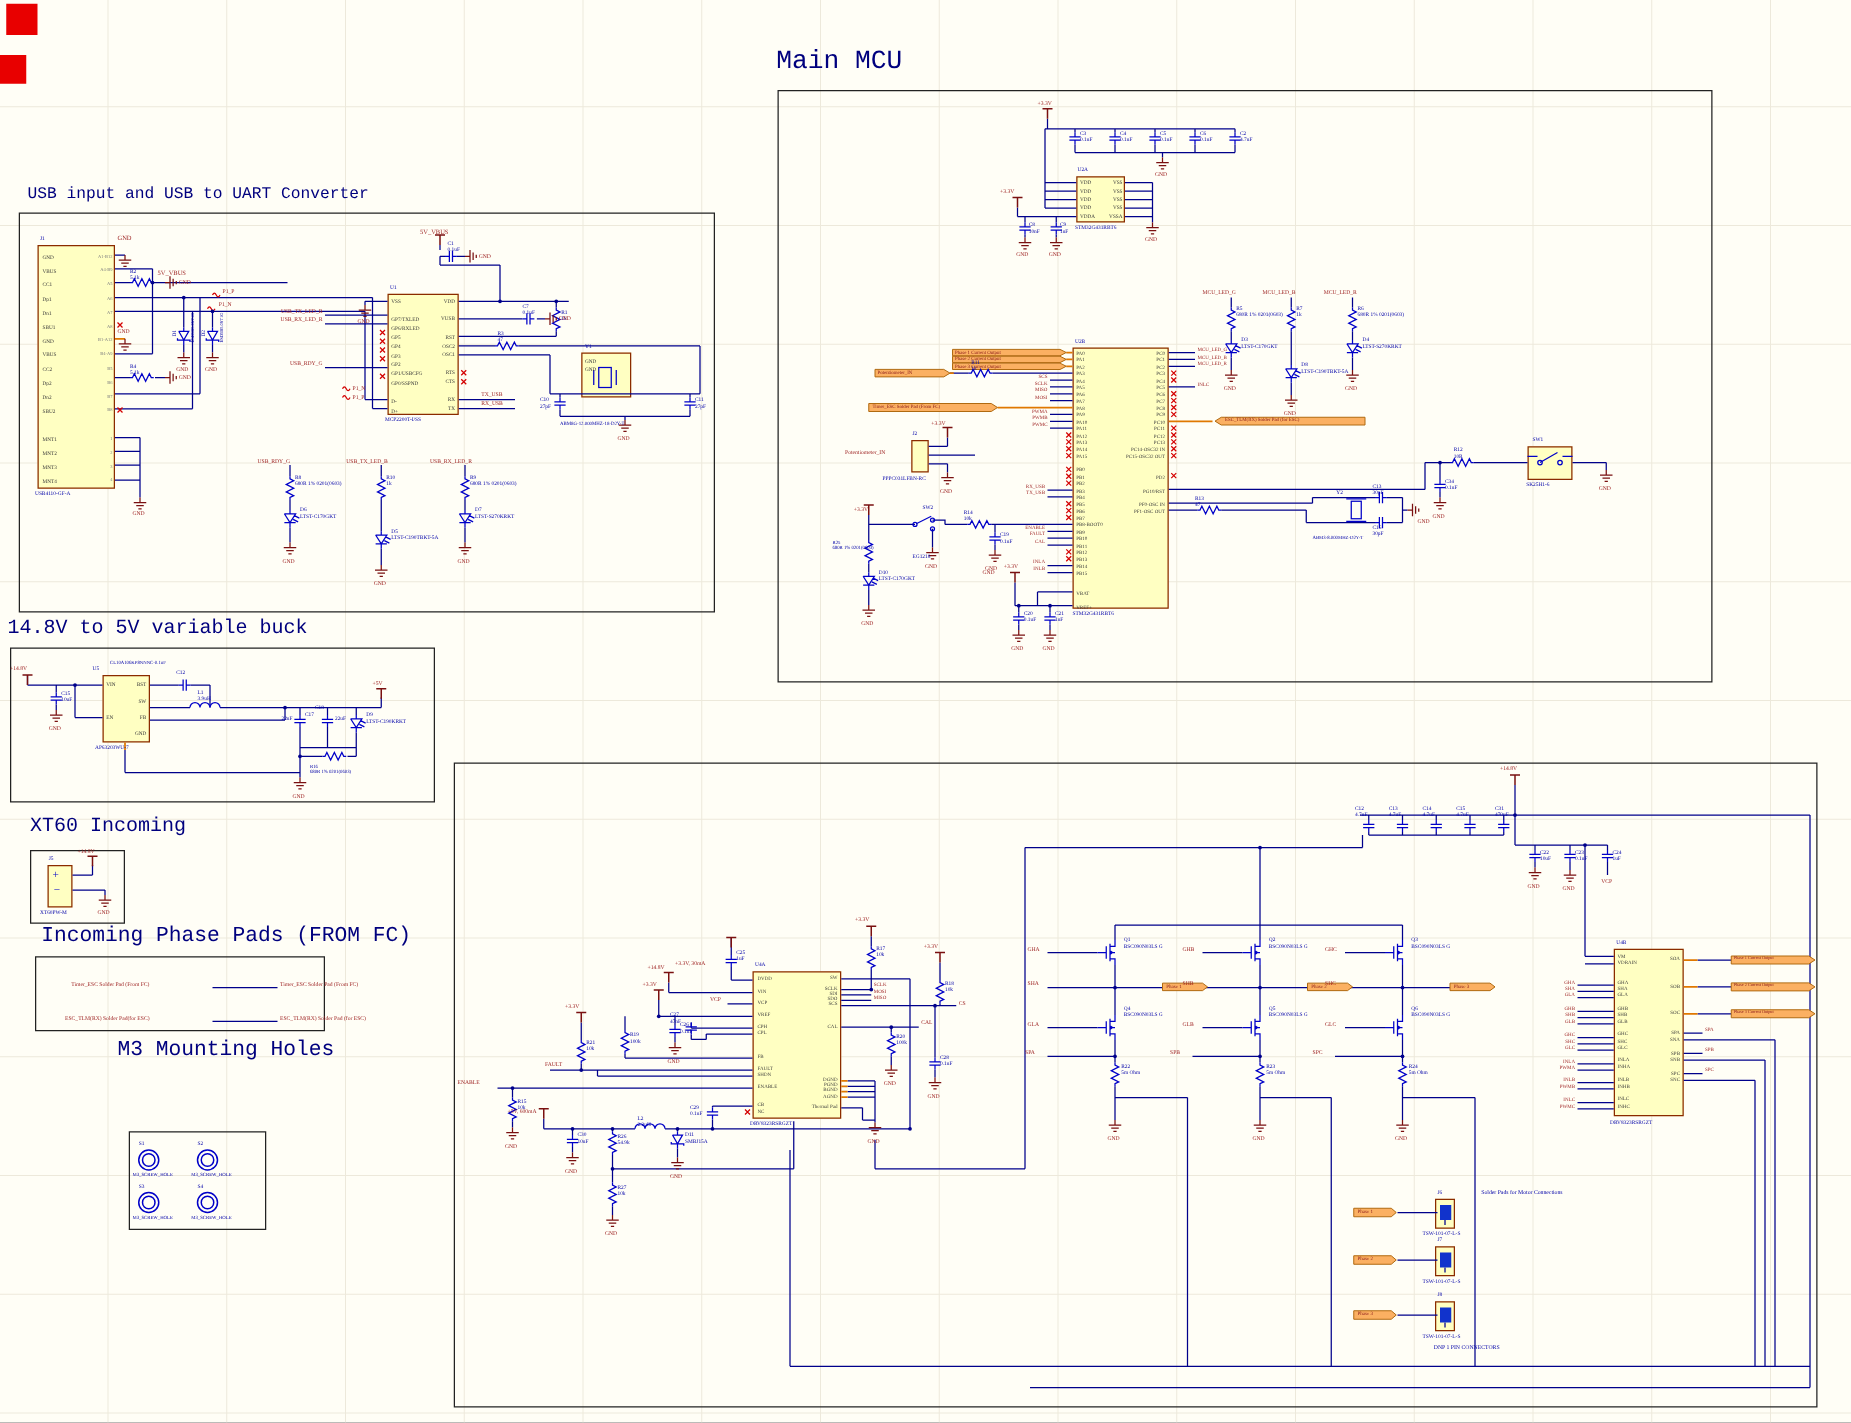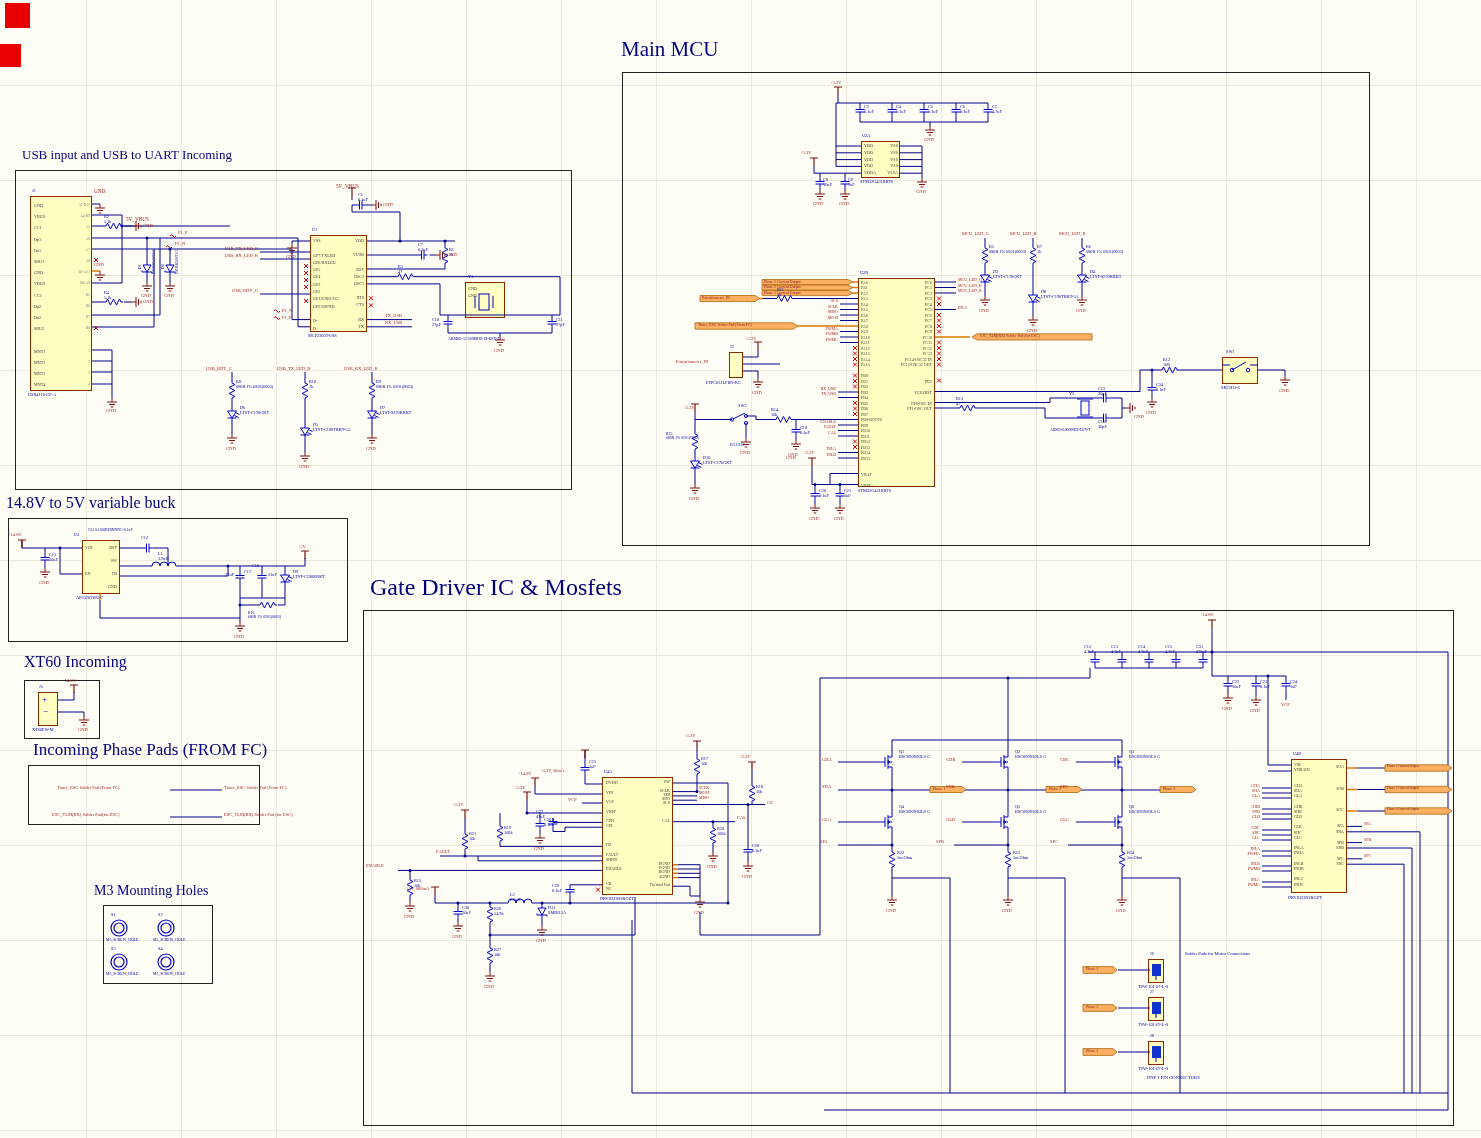--- a/index.html
+++ b/index.html
@@ -8,21 +8,21 @@
     background-image:linear-gradient(#EDE9DB 1px,transparent 1px),linear-gradient(90deg,#EDE9DB 1px,transparent 1px);
     background-size:95px 95px;background-position:-9px -10px;}
   .box{position:absolute;border:1px solid #222;}
   .ic{position:absolute;background:#FFFFC2;border:1px solid #8B2B00;box-sizing:border-box;}
   .t{position:absolute;white-space:pre-line;line-height:1.12;}
   .net{color:#9B1C1C;font-size:4.5px;}
   .net5{color:#9B1C1C;font-size:5.2px;}
   .des{color:#0000A8;font-size:4.3px;}
   .pin{color:#3A3A3A;font-size:4.2px;white-space:pre;}
   .num{color:#808080;font-size:3.6px;white-space:pre;}
-  .title{color:#00007E;}
+  .title{color:#00007E;font-family:Liberation Mono, monospace;}
   .ra{text-align:right;}
   .vert{writing-mode:vertical-rl;transform:rotate(180deg);}
   svg{position:absolute;left:0;top:0;}
   .redsq{position:absolute;background:#E80000;}
 </style>
 </head>
 <body>
 
 <div id="sheet">
 
@@ -30,27 +30,26 @@
   <div class="redsq" style="left:0px;top:44px;width:21px;height:23px;"></div>
 
   <div class="box" style="left:15px;top:170px;width:555px;height:318px;"></div>
   <div class="box" style="left:622px;top:72px;width:746px;height:472px;"></div>
   <div class="box" style="left:8px;top:518px;width:338px;height:122px;"></div>
   <div class="box" style="left:24px;top:680px;width:74px;height:57px;"></div>
   <div class="box" style="left:28px;top:765px;width:230px;height:58px;"></div>
   <div class="box" style="left:103px;top:905px;width:108px;height:77px;"></div>
   <div class="box" style="left:363px;top:610px;width:1089px;height:514px;"></div>
 
-  <span class="t title" style="left:22px;top:148px;font-size:13px;">USB input and USB to UART Incoming</span>
+  <span class="t title" style="left:22px;top:148px;font-size:13px;">USB input and USB to UART Converter</span>
   <span class="t title" style="left:621px;top:38px;font-size:21px;">Main MCU</span>
   <span class="t title" style="left:6px;top:494px;font-size:16px;">14.8V to 5V variable buck</span>
   <span class="t title" style="left:24px;top:653px;font-size:16px;">XT60 Incoming</span>
   <span class="t title" style="left:33px;top:740px;font-size:17px;">Incoming Phase Pads (FROM FC)</span>
-  <span class="t title" style="left:94px;top:883px;font-size:14px;">M3 Mounting Holes</span>
-  <span class="t title" style="left:370px;top:574px;font-size:24px;">Gate Driver IC &amp; Mosfets</span>
+  <span class="t title" style="left:94px;top:831px;font-size:17px;">M3 Mounting Holes</span>
 
   <div class="ic" style="left:30px;top:196px;width:62px;height:195px;"></div>
   <div class="ic" style="left:310px;top:235px;width:57px;height:97px;"></div>
   <div class="ic" style="left:465px;top:282px;width:40px;height:36px;"></div>
   <div class="ic" style="left:861px;top:141px;width:39px;height:37px;"></div>
   <div class="ic" style="left:858px;top:278px;width:77px;height:209px;"></div>
   <div class="ic" style="left:729px;top:352px;width:14px;height:26px;"></div>
   <div class="ic" style="left:1222px;top:357px;width:36px;height:27px;"></div>
   <div class="ic" style="left:82px;top:540px;width:38px;height:54px;"></div>
   <div class="ic" style="left:38px;top:692px;width:20px;height:34px;"></div>

